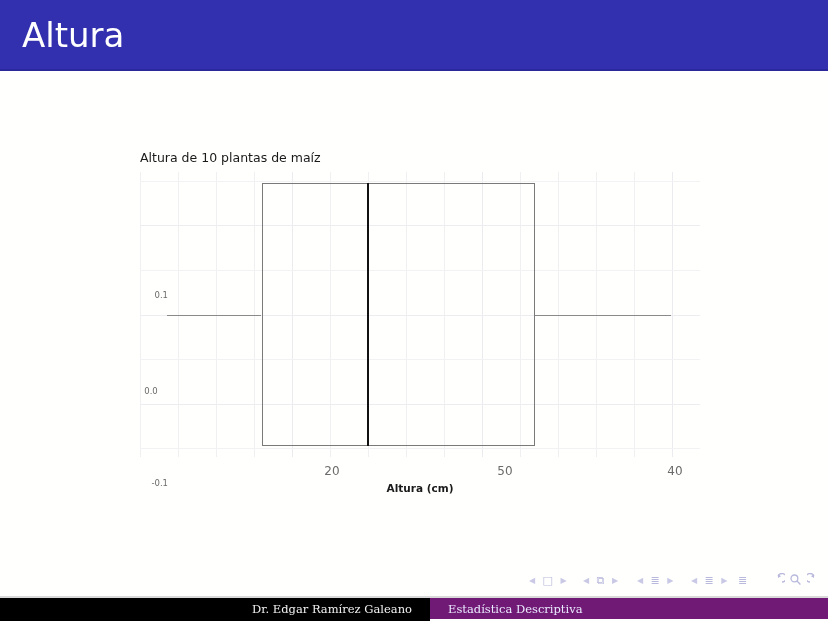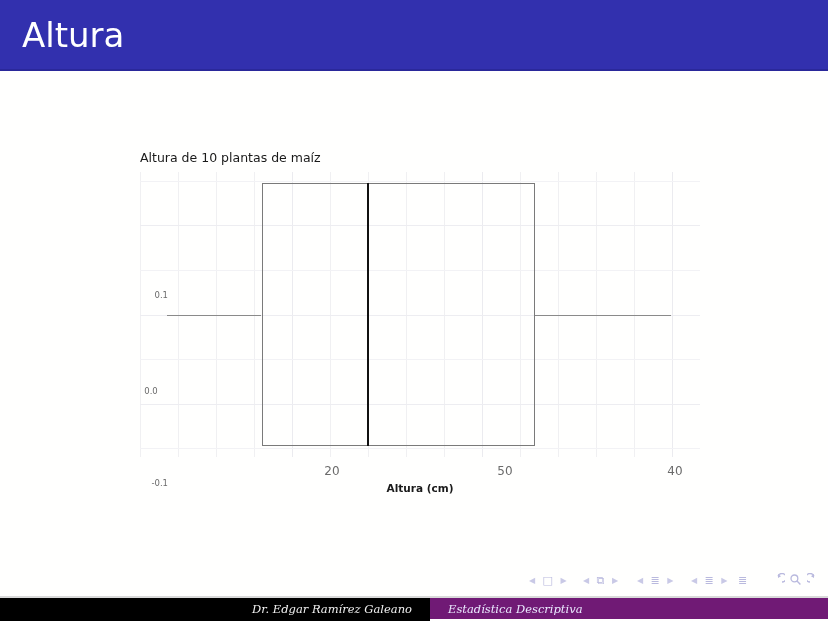--- a/index.html
+++ b/index.html
@@ -82,21 +82,21 @@
     color:#b9b9de;font-size:11px;line-height:20px;
     font-family:"DejaVu Sans", sans-serif;
   }
   .navarrow{
     display:inline-block;vertical-align:middle;color:#c9c9e6;
     font-size:8px;line-height:20px;padding:0 3px;
   }
   .navicon{display:inline-block;vertical-align:middle;}
   
   #footer{
-    position:absolute;left:0;top:598px;width:828px;height:23px;font-style:italic;
+    position:absolute;left:0;top:598px;width:828px;height:23px;
   }
   #footer-sep{
     position:absolute;left:0;top:596px;width:828px;height:2px;
     background:#d9d9d9;
   }
   #footer-left{
     position:absolute;left:0;top:0;width:430px;height:23px;
     background:#000000;
   }
   #footer-right{

